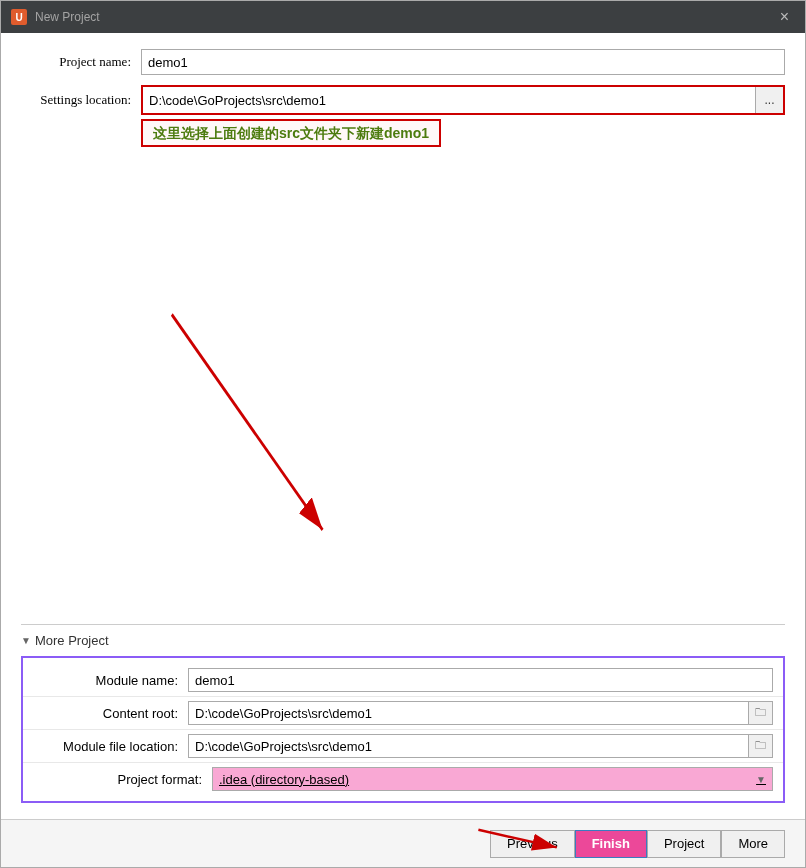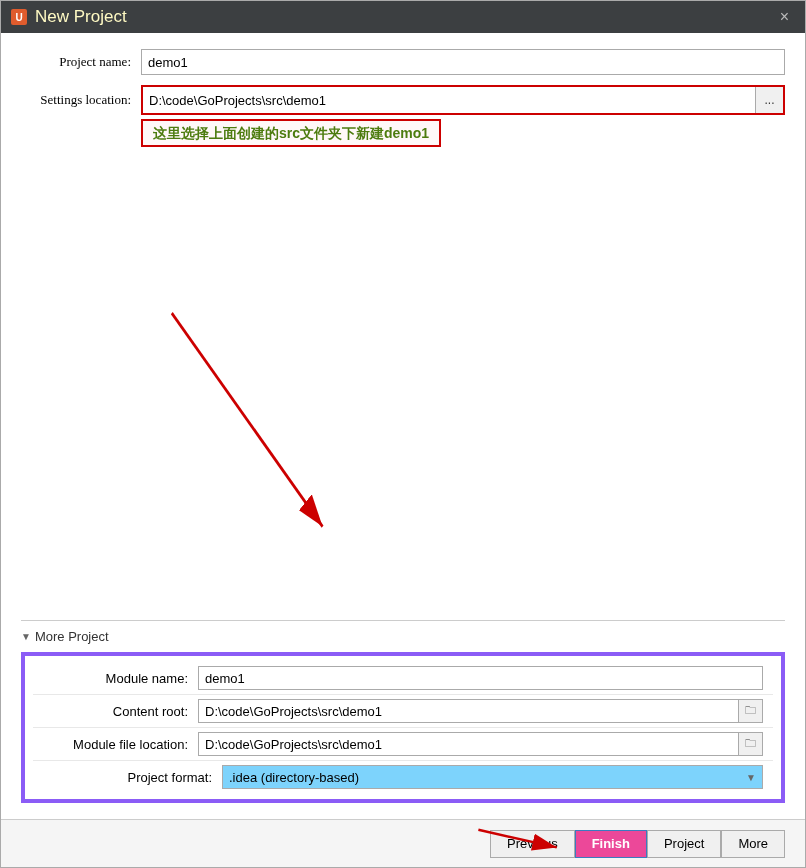--- a/index.html
+++ b/index.html
@@ -43,22 +43,22 @@
       background: #e05c2d;
       border-radius: 2px;
       display: flex;
       align-items: center;
       justify-content: center;
       color: white;
       font-size: 10px;
       font-weight: bold;
     }
     .title-text {
-      font-size: 17px;
-      color: #fef9c3;
+      font-size: 12px;
+      color: #a3a3a3;
     }
     .close-btn {
       color: #bbbbbb;
       cursor: pointer;
       font-size: 16px;
       padding: 2px 6px;
     }
     .dialog-content {
       flex: 1;
       padding: 16px 20px;
@@ -161,22 +161,22 @@
       cursor: pointer;
       gap: 4px;
       color: #333;
       font-size: 13px;
     }
     .expand-arrow {
       font-size: 10px;
       color: #666;
     }
     .more-settings-box {
-      border: 4px solid #8b5cf6;
-      padding: 6px 8px;
+      border: 2px solid #8b5cf6;
+      padding: 6px 0;
     }
     .settings-row {
       display: flex;
       align-items: center;
       padding: 4px 10px;
       border-bottom: 1px solid #e8e8e8;
     }
     .settings-row:last-child {
       border-bottom: none;
       margin-left: 24px;
@@ -227,22 +227,23 @@
       align-items: center;
       justify-content: center;
       font-size: 11px;
       color: #333;
     }
     .settings-select-with-btn {
       flex: 1;
       display: flex;
       align-items: center;
       border: 1px solid #aaaaaa;
-      background: #7dd3fc;
+      background: #f9a8d4;
       height: 24px;
+      text-decoration: underline;
     }
     .settings-select {
       flex: 1;
       border: none;
       outline: none;
       padding: 2px 6px;
       font-size: 13px;
       height: 100%;
       background: transparent;
       appearance: none;

